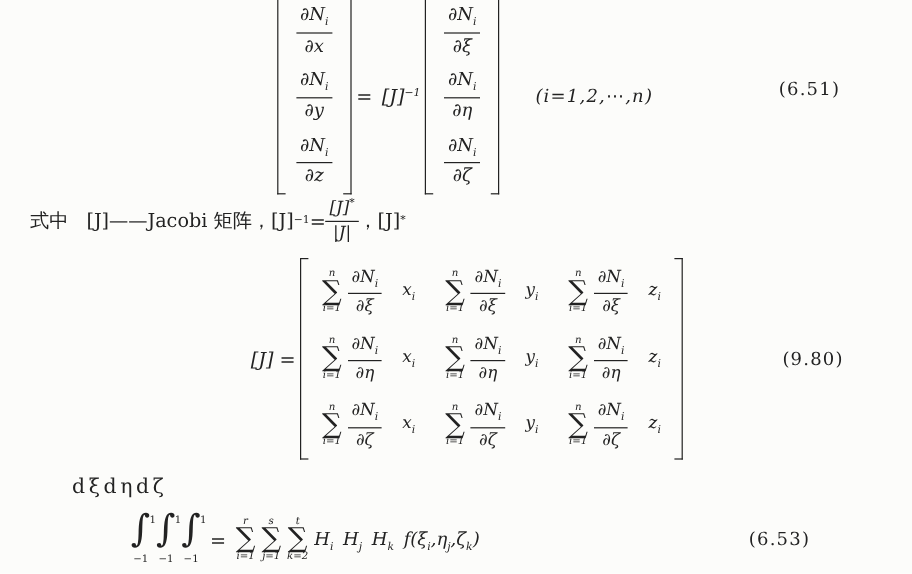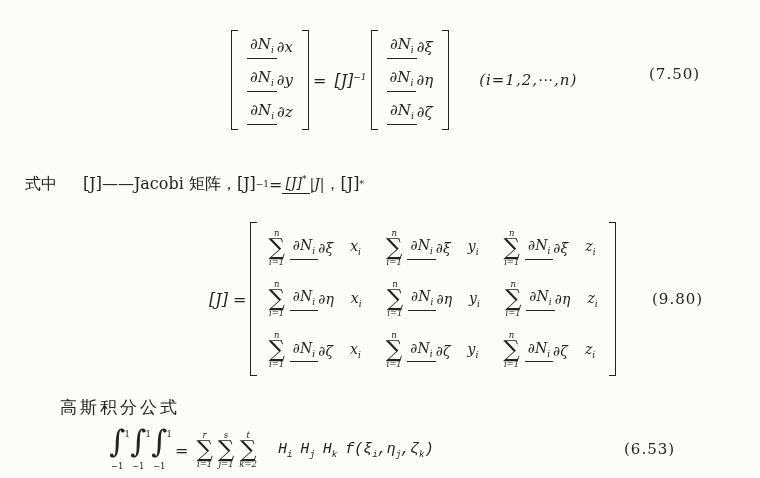--- a/index.html
+++ b/index.html
@@ -13,21 +13,21 @@
   .eqnum { position:absolute; font-size:15px; letter-spacing:1px; color:#222; font-style:normal; }
 
   
   .vec { display:flex; align-items:stretch; }
   .brk { width:6px; }
   .brk.l { border-left:1.5px solid #222; border-top:1.5px solid #222; border-bottom:1.5px solid #222; }
   .brk.r { border-right:1.5px solid #222; border-top:1.5px solid #222; border-bottom:1.5px solid #222; }
   .vec-col { display:flex; flex-direction:column; gap:9px; padding:5px 9px; align-items:center; }
 
   
-  .frac { display:inline-flex; flex-direction:row; align-items:center; font-style:italic; font-size:15px; line-height:1.3; }
+  .frac { display:inline-flex; flex-direction:column; align-items:center; font-style:italic; font-size:15px; line-height:1.3; }
   .frac .fn { display:block; border-bottom:1px solid #222; padding:0 3px 1px; white-space:nowrap; }
   .frac .fd { display:block; padding-top:1px; white-space:nowrap; }
   .frac.small { font-size:14px; line-height:1.25; }
   sub { font-size:9px; font-style:italic; }
   sup { font-size:9px; }
 
   .mid { font-style:italic; font-size:16px; margin:0 4px; white-space:nowrap; }
   .upright { font-style:normal; }
   .cond { font-style:italic; font-size:15px; margin-left:30px; letter-spacing:1px; white-space:nowrap; }
 
@@ -38,28 +38,28 @@
 
   
   .mat { display:flex; flex-direction:column; gap:13px; padding:7px 11px; }
   .mrow { display:flex; gap:25px; align-items:center; }
   .cell { display:inline-flex; align-items:center; white-space:nowrap; }
   .cell .frac { font-size:14px; }
   .vr { font-style:italic; font-size:14px; margin-left:17px; }
 
   
   .caption { position:absolute; display:flex; align-items:center; font-size:16px; white-space:nowrap; }
-  .caption .lead { margin-right:26px; }
+  .caption .lead { margin-right:15px; }
 
   
   .int { position:relative; display:inline-block; width:21px; height:42px; font-style:normal; }
   .int .g { position:absolute; left:1px; top:-6px; font-size:31px; }
   .int .itop { position:absolute; right:-1px; top:0; font-size:8.5px; font-style:normal; }
   .int .ibot { position:absolute; left:3px; bottom:0; font-size:8.5px; font-style:normal; }
-  .terms { display:inline-flex; gap:8px; font-style:italic; font-size:15px; margin-left:16px; align-items:flex-start;font-family:Liberation Mono, monospace; }
+  .terms { display:inline-flex; gap:8px; font-style:italic; font-size:15px; margin-left:0; align-items:flex-start; }
 
   .heading { position:absolute; font-size:17px; letter-spacing:3px; font-style:normal; }
 </style>
 </head>
 <body>
 
 <div class="page">
 
   <div class="eq-row" style="left:231px; top:7px; height:146px;">
     <div class="vec">
@@ -95,21 +95,21 @@
           </span>
         <span class="frac">
             <span class="fn"><span>∂N</span><sub>i</sub></span>
             <span class="fd">∂ζ</span>
           </span>
       </div>
       <span class="brk r"></span>
     </div>
     <span class="cond">(i=1,2,⋯,n)</span>
   </div>
-  <span class="eqnum" style="left:649px; top:65px;">(7.50)</span>
+  <span class="eqnum" style="left:649px; top:65px;">(6.51)</span>
 
   <div class="caption" style="left:25px; top:163px; height:42px;">
     <span class="lead">式中</span>
     <span>[J]——Jacobi 矩阵，[J]</span>
       <sup>−1</sup>
     <span>=</span>
     <span class="frac small">
         <span class="fn"><span>[J]</span><sup>*</sup></span>
         <span class="fd">|J|</span>
       </span>
@@ -235,21 +235,21 @@
               </span>
               <span class="vr"><span>z</span><sub>i</sub></span>
             </span>
         </div>
       </div>
       <span class="brk r"></span>
     </div>
   </div>
   <span class="eqnum" style="left:652px; top:290px;">(9.80)</span>
 
-  <div class="heading" style="left:60px; top:396px;">高斯积分公式</div>
+  <div class="heading" style="left:60px; top:396px;">dξdηdζ</div>
 
   <div class="eq-row" style="left:108px; top:427px; height:46px;">
     <span class="int">
         <i class="g">∫</i>
         <i class="itop">1</i>
         <i class="ibot">−1</i>
       </span>
     <span class="int">
         <i class="g">∫</i>
         <i class="itop">1</i>

